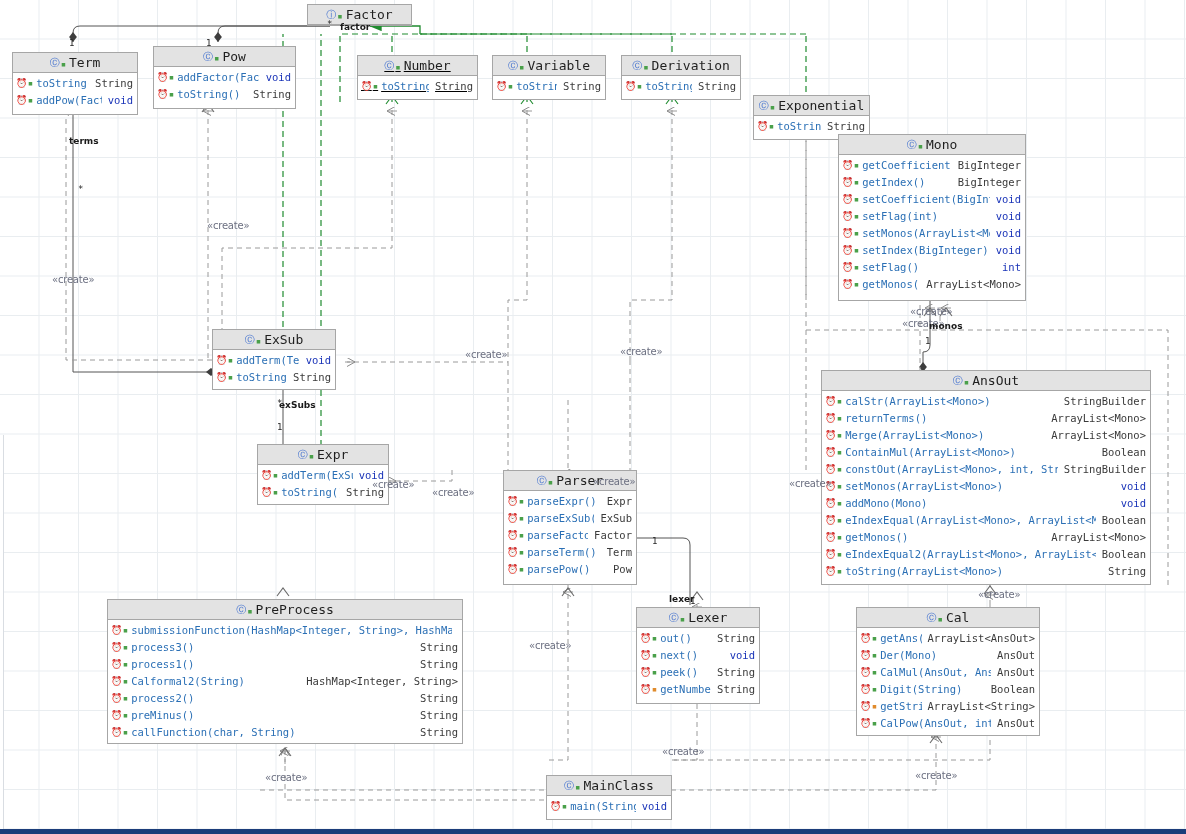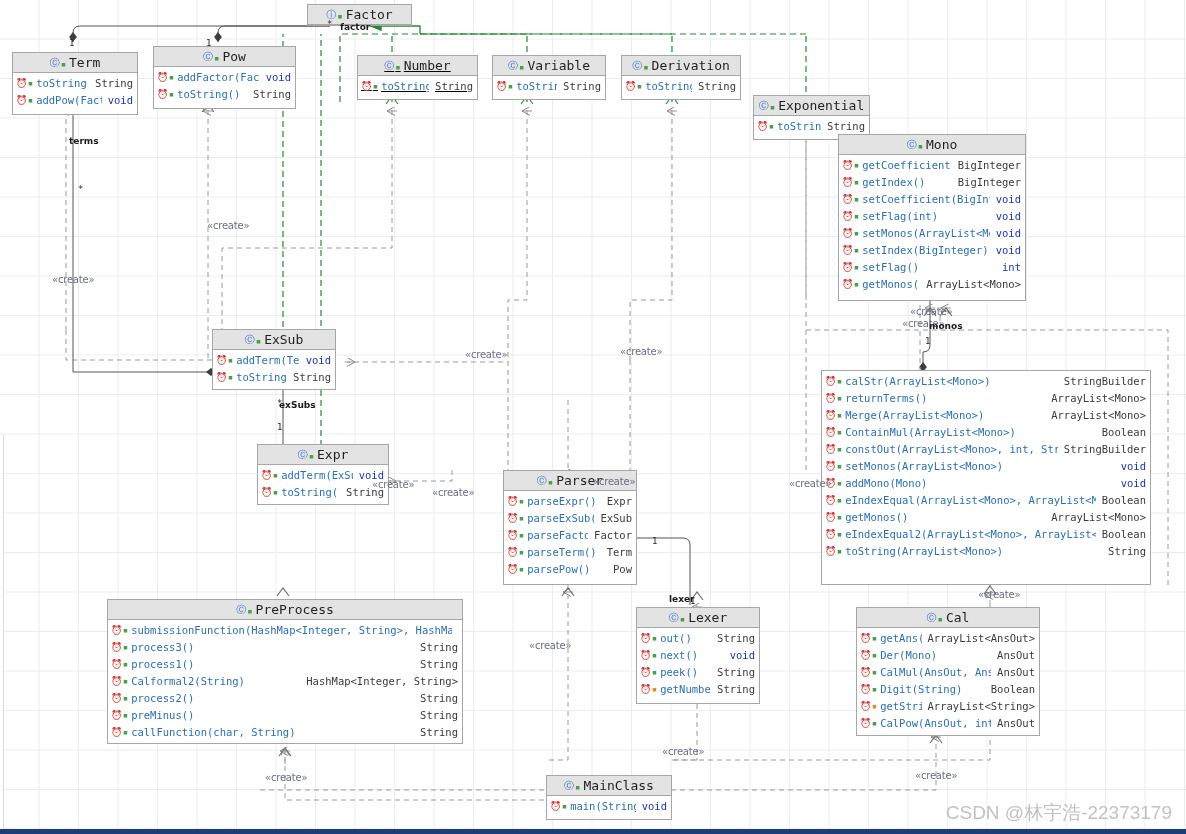--- a/index.html
+++ b/index.html
@@ -404,20 +404,23 @@
       <div class="row">
           <span class="mico">⏰</span>
           <span class="vis">▪</span>
           <span class="sig">getMonos()</span>
           <span class="ret">ArrayList&lt;Mono&gt;</span>
         </div>
     </div>
   </div>
 
   <div class="uml" style="left:821px;top:370px;width:330px;height:215px;">
+    <div class="hdr">
+      <span class="kico">Ⓒ</span><span class="vico">▪</span><span>AnsOut</span>
+    </div>
     <div class="body">
       <div class="row">
           <span class="mico">⏰</span>
           <span class="vis">▪</span>
           <span class="sig">calStr(ArrayList&lt;Mono&gt;)</span>
           <span class="ret">StringBuilder</span>
         </div>
       <div class="row">
           <span class="mico">⏰</span>
           <span class="vis">▪</span>
@@ -724,15 +727,14 @@
       <div class="mult" style="left: 206px; top: 38px;">1</div>
       <div class="mult" style="left: 78px; top: 184px;">*</div>
       <div class="mult" style="left: 277px; top: 422px;">1</div>
       <div class="mult" style="left: 277px; top: 398px;">*</div>
       <div class="mult" style="left: 925px; top: 336px;">1</div>
       <div class="mult" style="left: 690px; top: 596px;">1</div>
       <div class="mult" style="left: 652px; top: 536px;">1</div>
       <div class="mult" style="left: 327px; top: 19px;">*</div>
     </div>
 
-  <div class="watermark">CSDN @林宇浩-22373179</div>
 </div>
 <div class="footbar"></div>
 
 </body></html>

